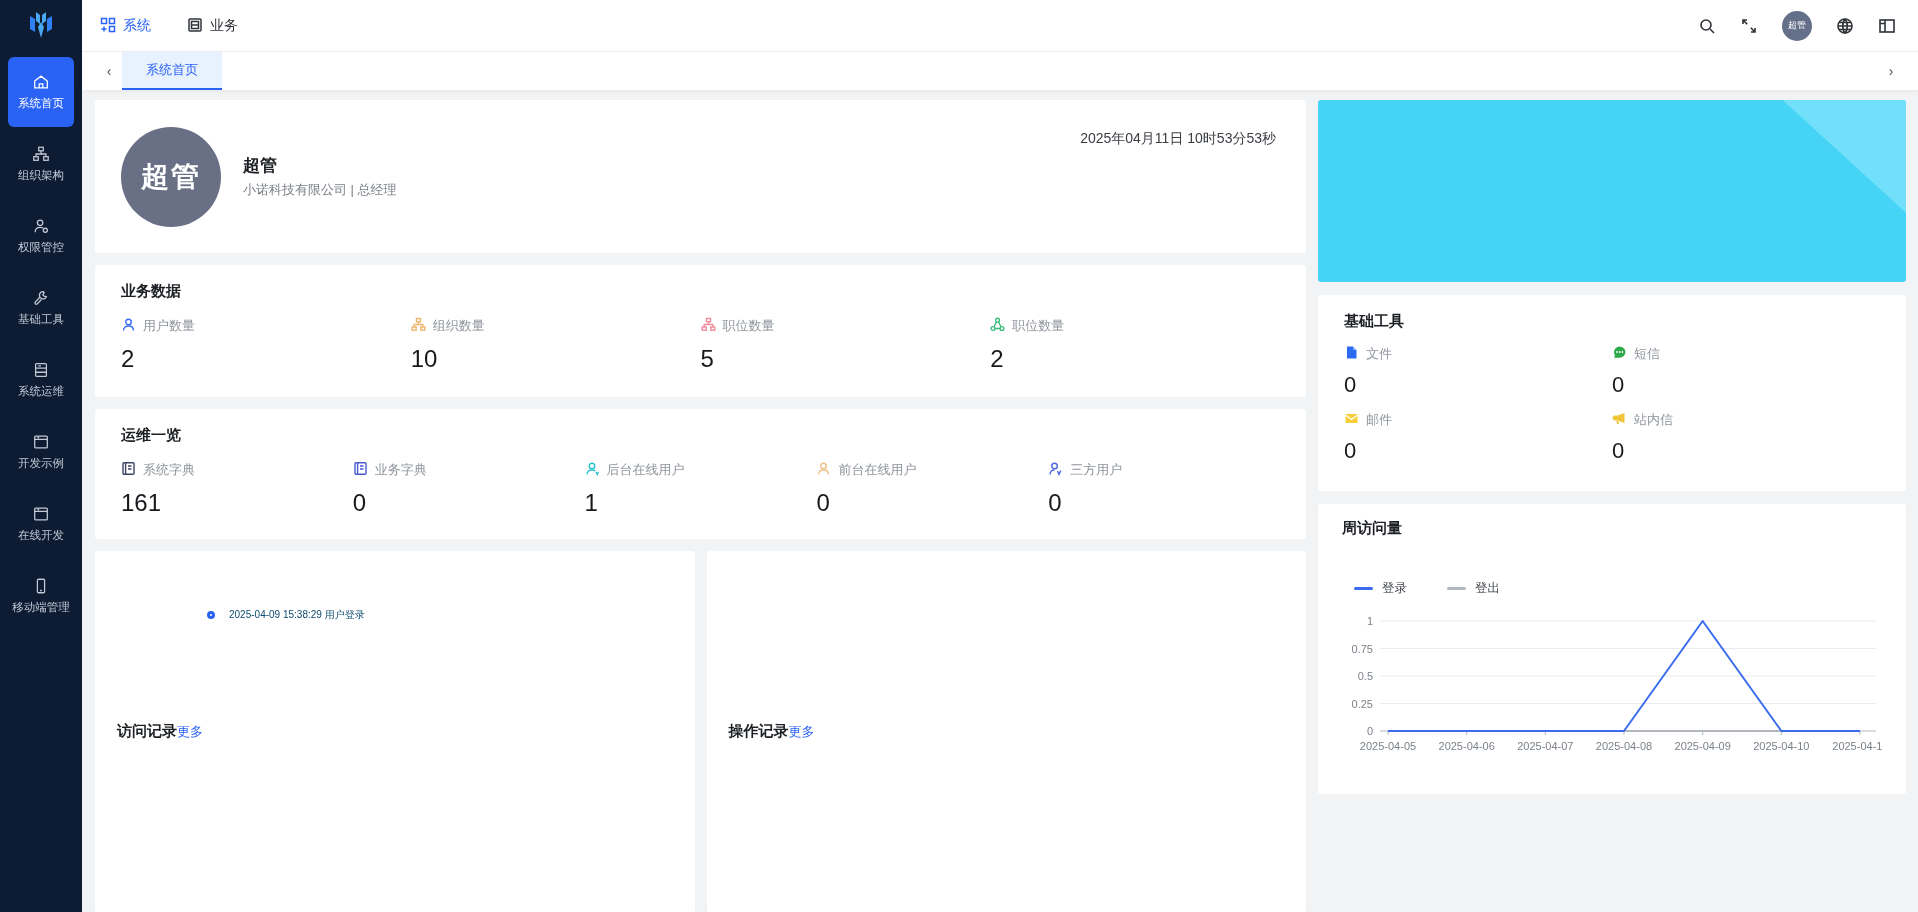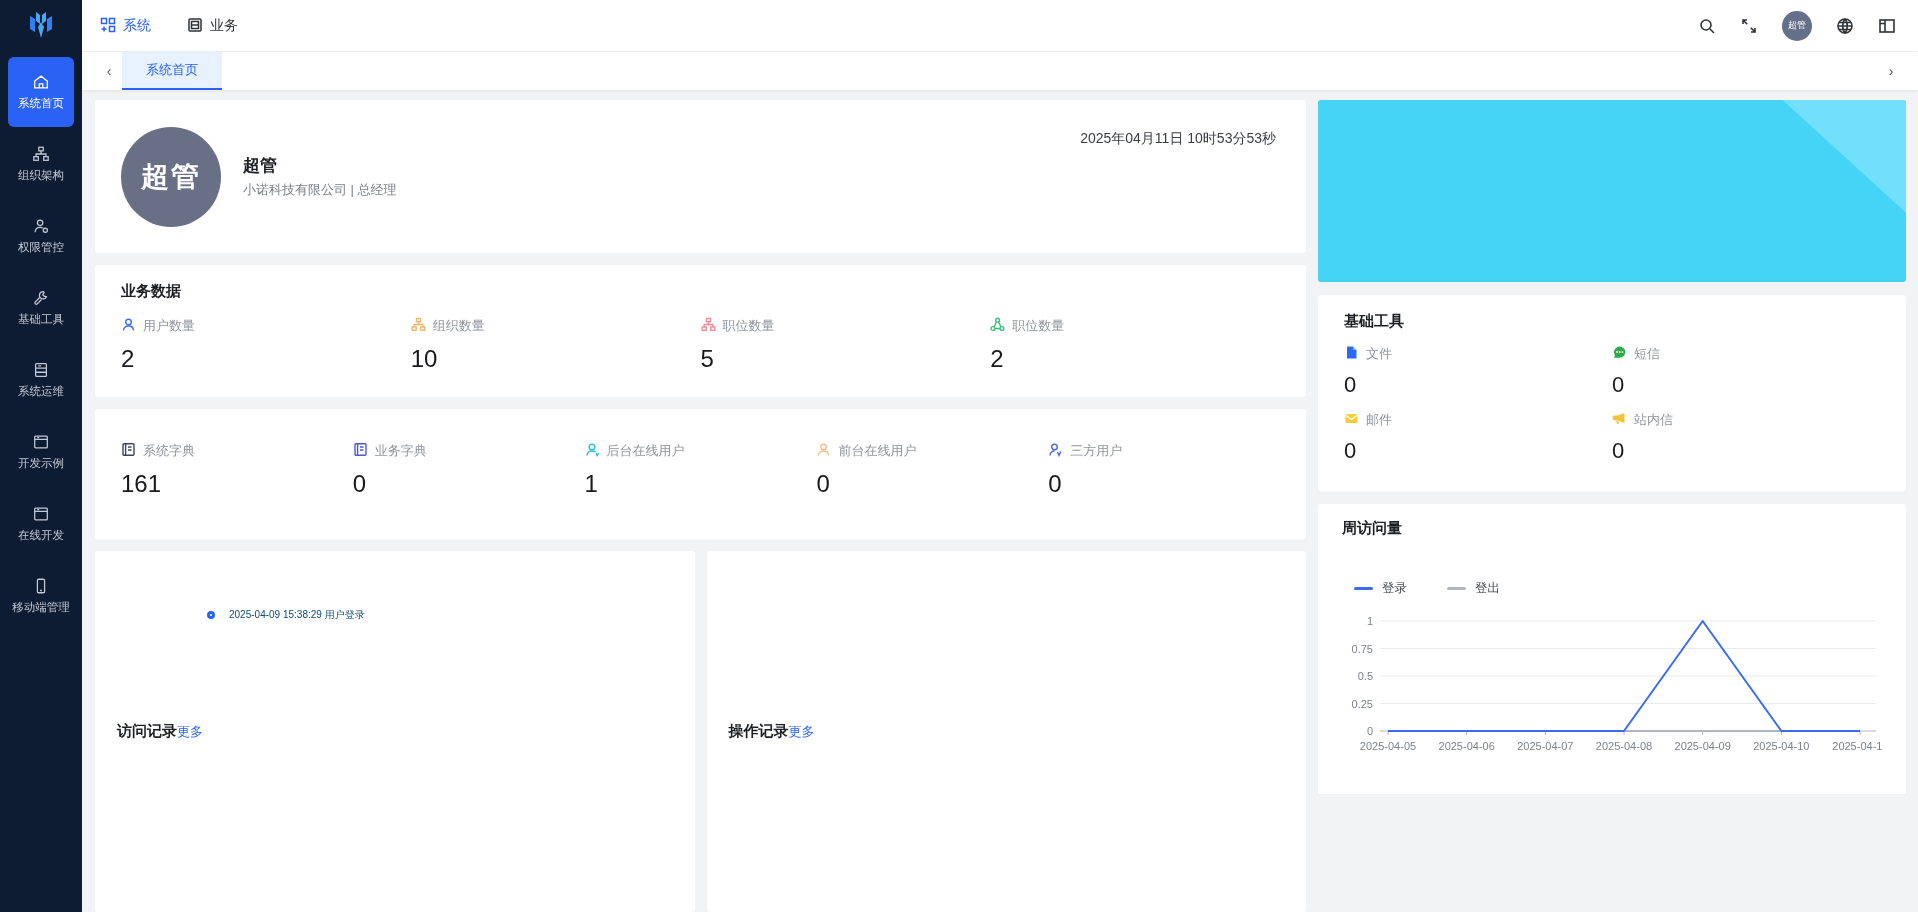--- a/index.html
+++ b/index.html
@@ -282,20 +282,21 @@
                       <path d="M6.5 4.8 L4 10 M8.5 4.8 L11 10 M4.9 11.5 H10.1"></path>
                     </svg></span>
                   <span>职位数量</span>
                 </div>
               <div class="stat-value">2</div>
             </div>
           </div>
         </div>
 
         <div class="card section-card stats-card-b">
+          <div class="section-title">运维一览</div>
           <div class="stat-grid cols5">
             <div class="stat">
               <div class="stat-label">
                   <span style="color: rgb(61, 69, 102);"><svg viewBox="0 0 15 15" width="15" height="15" fill="none" stroke="currentColor" stroke-width="1.4">
                       <rect x="2" y="1.8" width="11" height="11.4" rx="1"></rect>
                       <path d="M4.6 1.8 V13.2 M7 5 H10.5 M7 8 H10.5"></path>
                     </svg></span>
                   <span>系统字典</span>
                 </div>
               <div class="stat-value">161</div>

